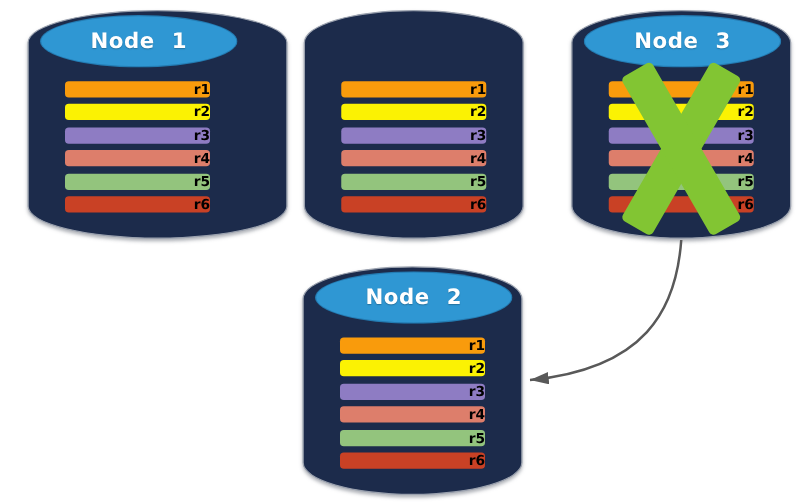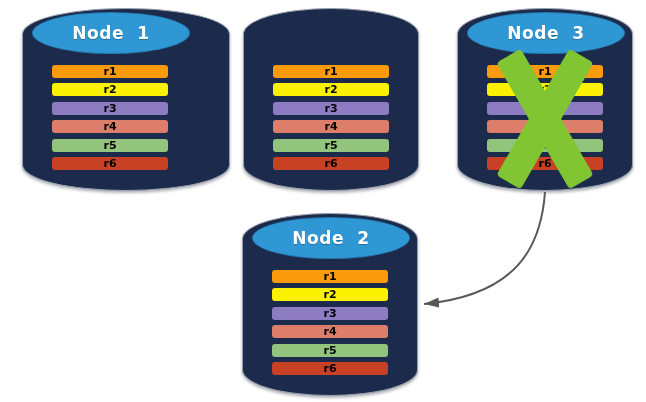--- a/index.html
+++ b/index.html
@@ -34,21 +34,21 @@
   .node-title{
     color:var(--title-text,#fff);
     font-size:17px;font-weight:bold;
     letter-spacing:.5px;word-spacing:7px;
     text-shadow:0 1px 1px rgba(0,0,0,.25);
     white-space:pre;
   }
   .rows{position:absolute;left:30px;top:57px;width:116px;}
   .row{
     height:13px;line-height:13px;margin-bottom:5.4px;
-    border-radius:3px;text-align:center;
+    border-radius:3px;text-align:right;
     font-size:11px;font-weight:bold;
     color:var(--row-text,#000);
   }
 
   
   .xmark{position:absolute;inset:0;z-index:5;display:none;}
   .node.failed .xmark{display:block;}
   .xbar{
     position:absolute;left:74px;top:38px;width:28px;height:146px;
     background:var(--failed-x,#82C533);

